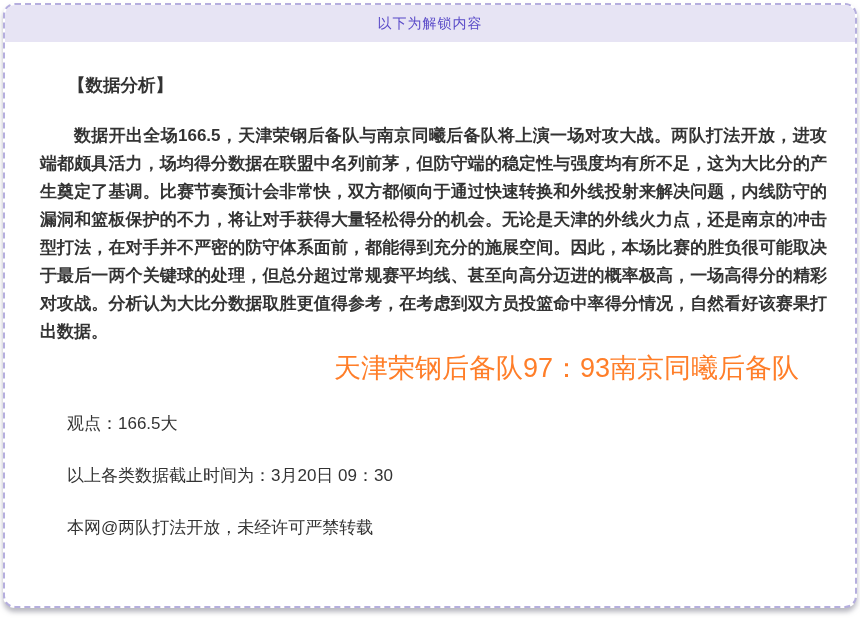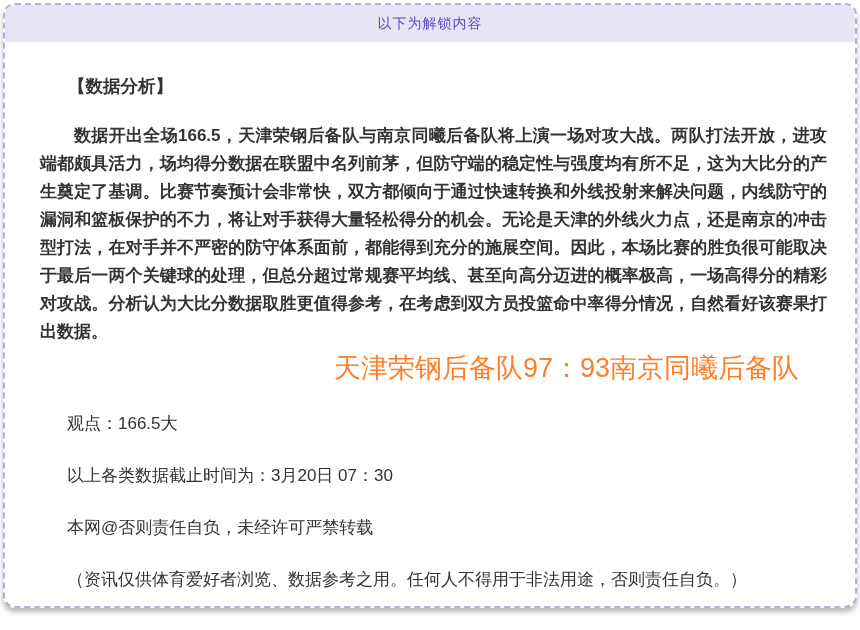--- a/index.html
+++ b/index.html
@@ -37,20 +37,21 @@
     padding: 18px 28px 10px 28px;
     color: #333333;
     font-size: 17px;
     line-height: 28px;
   }
   .section-title {
     font-weight: bold;
     text-indent: 2em;
     margin: 12px 0 0 0;
     font-size: 17.5px;
+    font-family: Liberation Mono, monospace;
   }
   .analysis {
     margin: 22px 0 0 7px;
     text-indent: 2em;
     text-align: justify;
     font-weight: bold;
   }
   .score-line {
     width: fit-content;
     margin: 4px 28px 0 auto;
@@ -70,17 +71,16 @@
 
 <div class="panel">
   <div class="panel-header">
     <span class="title">以下为解锁内容</span>
   </div>
   <div class="content">
     <div class="section-title">【数据分析】</div>
     <p class="analysis">数据开出全场166.5，天津荣钢后备队与南京同曦后备队将上演一场对攻大战。两队打法开放，进攻端都颇具活力，场均得分数据在联盟中名列前茅，但防守端的稳定性与强度均有所不足，这为大比分的产生奠定了基调。比赛节奏预计会非常快，双方都倾向于通过快速转换和外线投射来解决问题，内线防守的漏洞和篮板保护的不力，将让对手获得大量轻松得分的机会。无论是天津的外线火力点，还是南京的冲击型打法，在对手并不严密的防守体系面前，都能得到充分的施展空间。因此，本场比赛的胜负很可能取决于最后一两个关键球的处理，但总分超过常规赛平均线、甚至向高分迈进的概率极高，一场高得分的精彩对攻战。分析认为大比分数据取胜更值得参考，在考虑到双方员投篮命中率得分情况，自然看好该赛果打出数据。</p>
     <div class="score-line">天津荣钢后备队97：93南京同曦后备队</div>
     <div class="info-line">观点：166.5大</div>
-    <div class="info-line">以上各类数据截止时间为：3月20日 07：30</div>
-    <div class="info-line">本网@否则责任自负，未经许可严禁转载</div>
-    <div class="info-line">（资讯仅供体育爱好者浏览、数据参考之用。任何人不得用于非法用途，否则责任自负。）</div>
+    <div class="info-line">以上各类数据截止时间为：3月20日 09：30</div>
+    <div class="info-line">本网@两队打法开放，未经许可严禁转载</div>
   </div>
 </div>
 
 </body></html>

